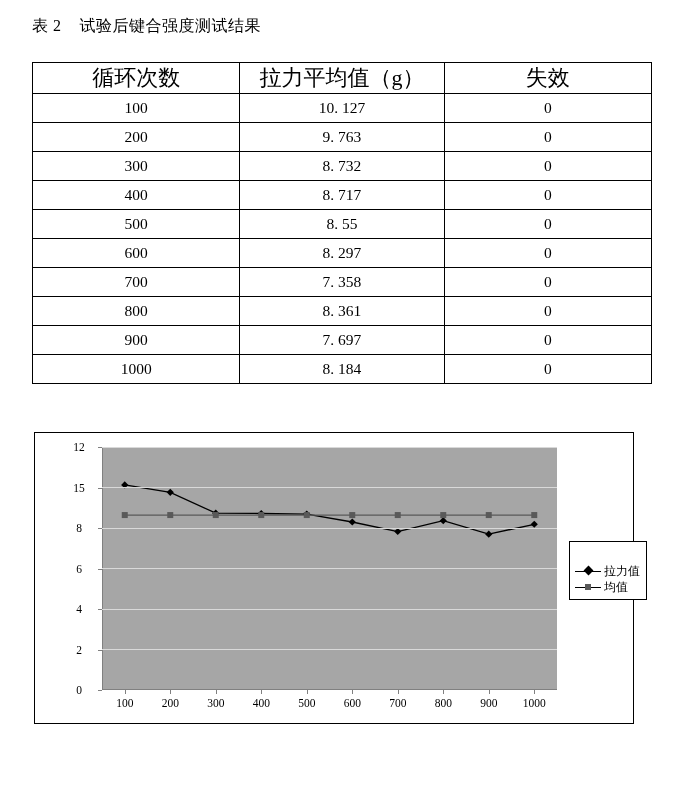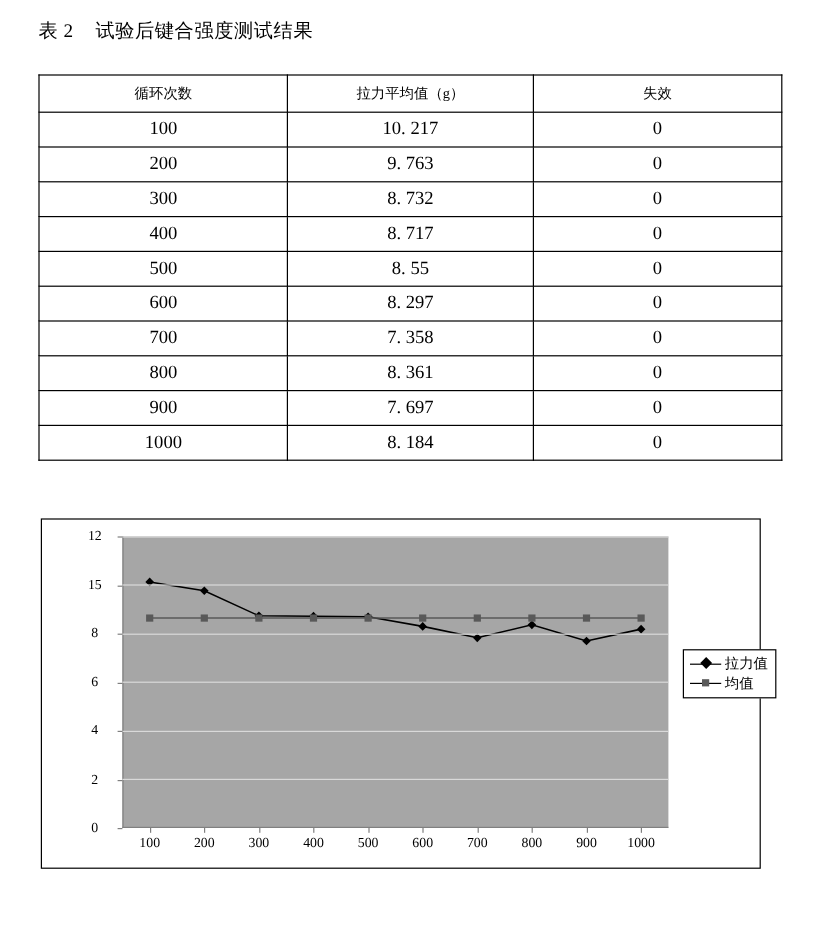--- a/index.html
+++ b/index.html
@@ -43,21 +43,21 @@
     border: 1px solid #000000;
     text-align: center;
     font-weight: normal;
     font-size: 15.5px;
     height: 28px;
     line-height: 28px;
     padding: 0;
     font-family: "Liberation Serif", "DejaVu Serif", serif;
   }
   .data-table thead th {
-    font-size: 12px;
+    font-size: 22px;
     height: 30px;
     line-height: 30px;
   }
   .col-a { width: 33.5%; }
   .col-b { width: 33.0%; }
   .col-c { width: 33.5%; }
 
   
   .chart-box {
     position: absolute;
@@ -136,21 +136,21 @@
     top: 0;
     overflow: visible;
   }
   
   .legend {
     position: absolute;
     left: 534px;
     top: 108px;
     border: 1px solid #000000;
     background: #ffffff;
-    padding: 3px 6px 4px 5px;
+    padding: 21px 6px 4px 5px;
     font-size: 12px;
     line-height: 16px;
     font-family: "Liberation Sans", sans-serif;
   }
   .legend-row {
     display: flex;
     align-items: center;
     white-space: nowrap;
     height: 16px;
   }
@@ -212,21 +212,21 @@
     <thead>
       <tr>
         <th class="col-a">循环次数</th>
         <th class="col-b">拉力平均值（g）</th>
         <th class="col-c">失效</th>
       </tr>
     </thead>
     <tbody>
       <tr>
         <td>100</td>
-        <td>10. 217</td>
+        <td>10. 127</td>
         <td>0</td>
       </tr>
       <tr>
         <td>200</td>
         <td>9. 763</td>
         <td>0</td>
       </tr>
       <tr>
         <td>300</td>
         <td>8. 732</td>

